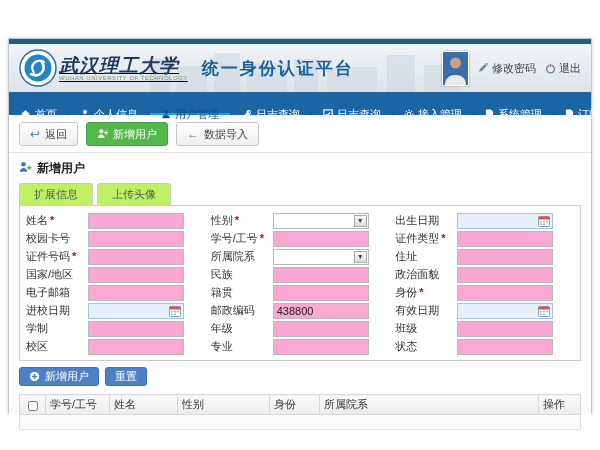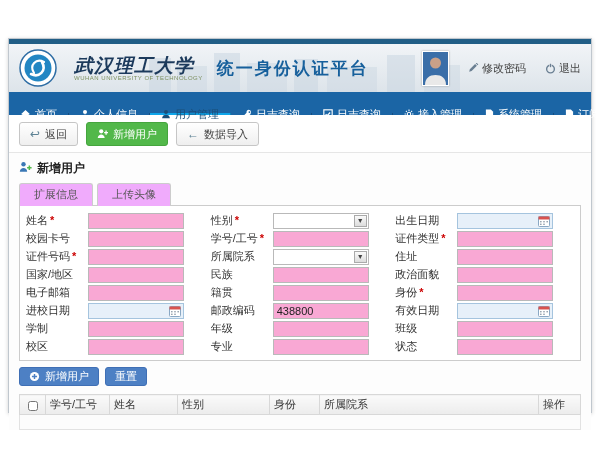--- a/index.html
+++ b/index.html
@@ -16,27 +16,27 @@
     background:
       linear-gradient(#cbd7e2,#cbd7e2) 140px 14px/22px 34px no-repeat,
       linear-gradient(#cfdae4,#cfdae4) 168px 22px/30px 26px no-repeat,
       linear-gradient(#cbd7e2,#cbd7e2) 205px 9px/26px 39px no-repeat,
       linear-gradient(#cfdae4,#cfdae4) 238px 19px/40px 29px no-repeat,
       linear-gradient(#cbd7e2,#cbd7e2) 285px 15px/24px 33px no-repeat,
       linear-gradient(#cfdae4,#cfdae4) 318px 23px/50px 25px no-repeat,
       linear-gradient(#cbd7e2,#cbd7e2) 378px 11px/28px 37px no-repeat,
       linear-gradient(#cfdae4,#cfdae4) 415px 21px/36px 27px no-repeat; }
   .logo { width:38px; height:38px; flex:none; z-index:1; }
-  .titles { margin-left:17px; z-index:1; }
+  .titles { margin-left:2px; z-index:1;text-decoration:underline; }
   .uni-cn { font-family:"DejaVu Serif","Liberation Serif",serif; font-style:italic; font-weight:bold;
             font-size:19px; color:#1c3a5c; line-height:20px; letter-spacing:1px; }
   .uni-en { font-size:6px; color:#7d9060; letter-spacing:.5px; }
   .platform { margin-left:14px; font-size:17px; font-weight:bold; color:var(--title-blue,#17609c);
               letter-spacing:2px; z-index:1; }
-  .header-right { margin-left:auto; display:flex; align-items:center; gap:19px; z-index:1;
+  .header-right { margin-left:auto; display:flex; align-items:center; gap:9px; z-index:1;
                   font-size:11px; color:#333; }
   .avatar { width:27px; height:35px; border:1px solid #fff; box-shadow:0 0 2px rgba(0,0,0,.3); flex:none; }
   .hlink { display:inline-flex; align-items:center; gap:3px; cursor:pointer; color:#444; }
   .hlink .ic { color:#6a7f92; display:inline-flex; }
 
   
   .navbar { height:23px; display:flex; background:var(--nav-blue,#1b65a5); font-size:11px; color:#fff; }
   .nav-item { display:flex; align-items:center; gap:4px; padding:0 11px; cursor:pointer;
               border-right:1px solid rgba(0,0,0,.22); white-space:nowrap;margin-top:21px; }
   .nav-item .nav-ic { display:inline-flex; }
@@ -50,21 +50,21 @@
   .btn.light { background:linear-gradient(#ffffff,#efefef); border:1px solid #c6c6c6; color:#444; }
   .btn.light .ic { color:#5d8294; font-size:12px; line-height:1; }
   .btn.green { background:var(--green,#52b84a); border:1px solid #45a53e; color:#fff; }
   .btn.blue  { background:var(--btn-blue,#4d80c4); border:1px solid #3f6fb5; color:#fff; height:19px; padding:0 9px; }
 
   .section-head { display:flex; align-items:center; gap:5px; padding:7px 10px 3px;
                   font-size:12px; font-weight:bold; color:#222; }
 
   .tabs { display:flex; gap:4px; padding:2px 10px 0; }
   .tab { font-size:11px; padding:3px 14px 4px; border:1px solid #ccc; border-bottom:none;
-         border-radius:3px 3px 0 0; background:#f0abfc; color:#555; cursor:pointer; position:relative; top:1px; }
+         border-radius:3px 3px 0 0; background:#bef264; color:#555; cursor:pointer; position:relative; top:1px; }
   .tab.active { background:#fff; font-weight:bold; color:#222; }
 
   .panel { margin:0 10px; border:1px solid #ccc; background:#fff; padding:6px 4px 5px 6px; }
   .form-grid { display:grid; grid-template-columns:1fr 1fr 1fr; column-gap:4px; row-gap:1px; }
   .cell { display:flex; align-items:center; height:17px; }
   .flabel { width:62px; flex:none; font-size:11px; color:#333; white-space:nowrap; }
   .req { color:var(--required-red,#c00); margin-left:2px; font-weight:bold; }
   .fld { width:96px; height:16px; flex:none; border:1px solid #b9b9b9; background:#f9a8d4;
          font-size:11px; padding:0 3px; font-family:inherit; color:#222; }
   .fldbox { width:96px; height:16px; flex:none; border:1px solid #b9b9b9; background:#fff;

